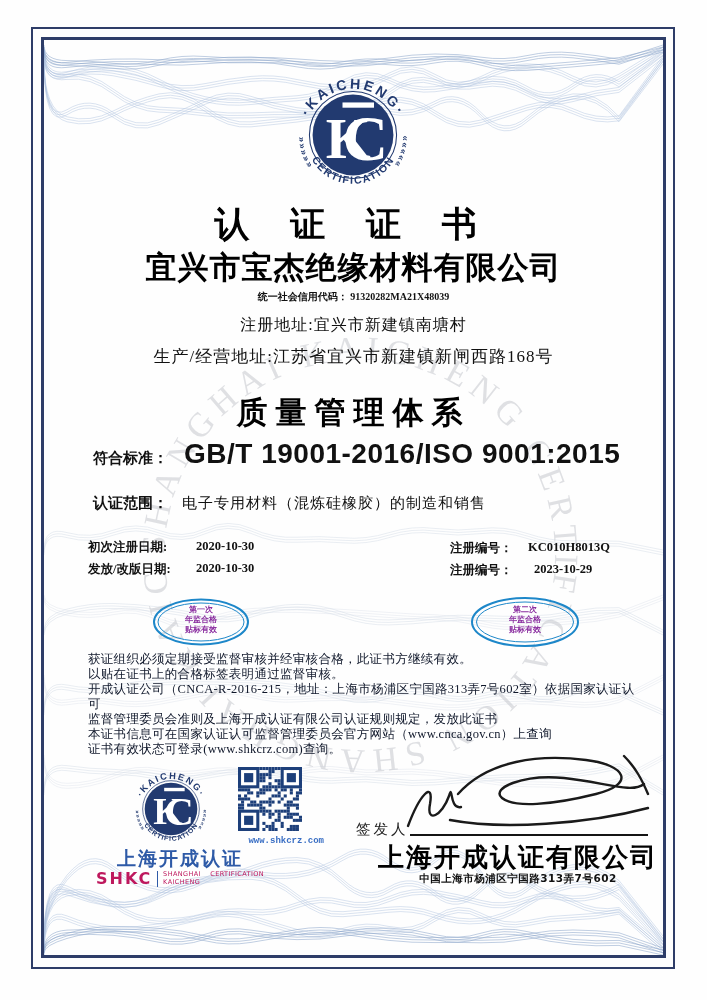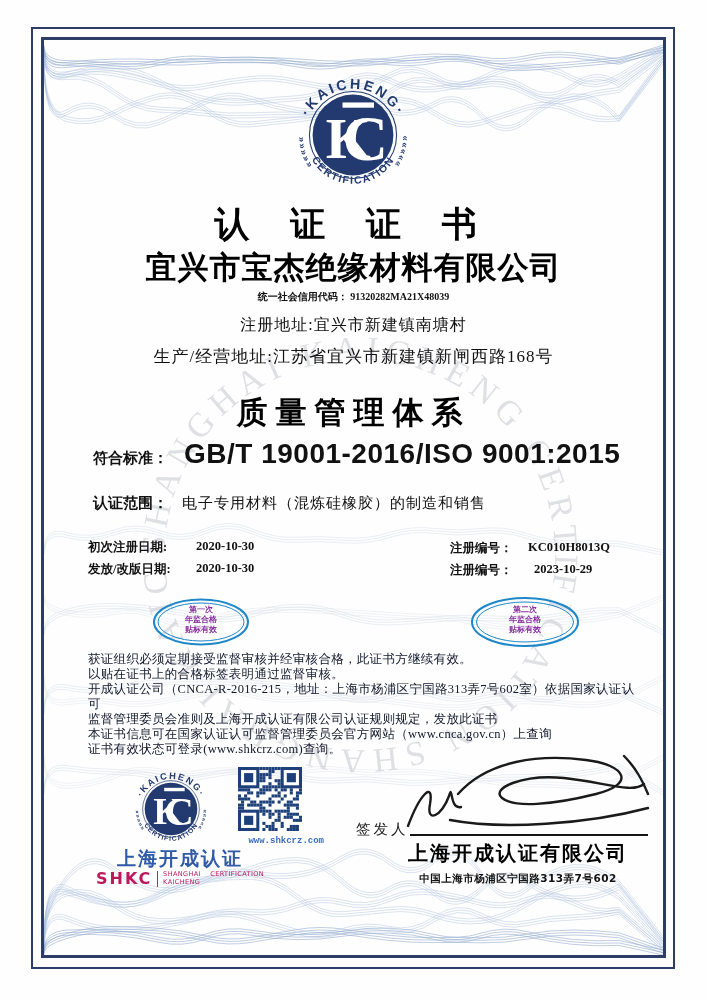--- a/index.html
+++ b/index.html
@@ -33,21 +33,21 @@
   .brand-cn{left:96px;top:846px;width:168px;text-align:center;color:#2e5aa7;font-weight:700;font-size:19px;letter-spacing:2px;}
   .shkc-row{left:96px;top:869px;width:168px;display:flex;justify-content:center;align-items:center;gap:5px;color:#be185d;}
   .shkc{font-weight:700;font-size:16px;letter-spacing:2px;}
   .shkc-div{width:1px;height:16px;background:#2e5aa7;}
   .shkc-en{display:flex;flex-direction:row;font-size:6.5px;line-height:7.5px;letter-spacing:.4px;}
   .qr{position:absolute;left:238px;top:767px;width:64px;height:64px;}
   .qr-url{left:216px;top:836px;width:108px;text-align:right;color:#3a6fc4;font-family:"Liberation Mono","DejaVu Sans Mono",monospace;font-weight:700;font-size:9px;}
   .signer{left:356px;top:820px;font-family:"Liberation Serif",serif;font-size:14.5px;color:#222;letter-spacing:3px;}
   .sig{position:absolute;left:392px;top:750px;width:262px;height:88px;}
   .sig-line{position:absolute;left:410px;top:834px;width:238px;height:2px;background:#141414;}
-  .issuer{left:378px;top:840px;width:280px;text-align:center;font-weight:700;font-size:20px;letter-spacing:2px;color:#000;}
+  .issuer{left:378px;top:840px;width:280px;text-align:center;font-weight:700;font-size:26px;letter-spacing:2px;color:#000;}
   .issuer-addr{left:378px;top:872px;width:280px;text-align:center;font-weight:700;font-size:10.5px;letter-spacing:.5px;color:#111;}
 </style>
 </head>
 <body>
 
 <div class="page">
 
   <svg class="decor" viewBox="0 0 707 1000">
     <defs>
       <path id="wm-circle" d="M165,555 a195,195 0 1,1 390,0 a195,195 0 1,1 -390,0"></path>

